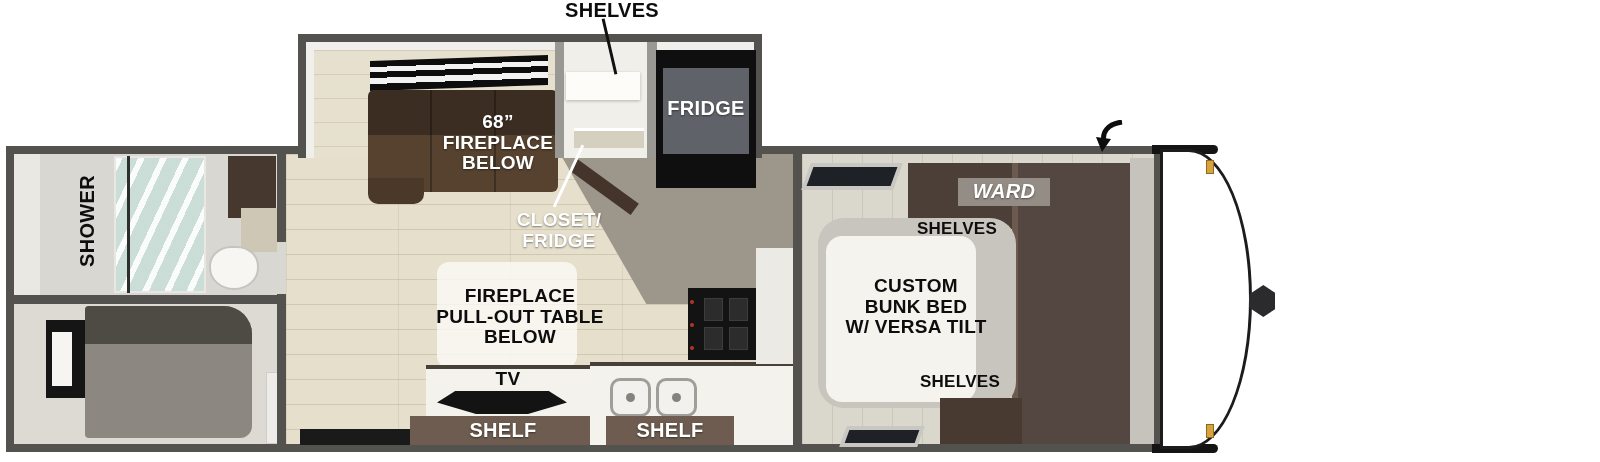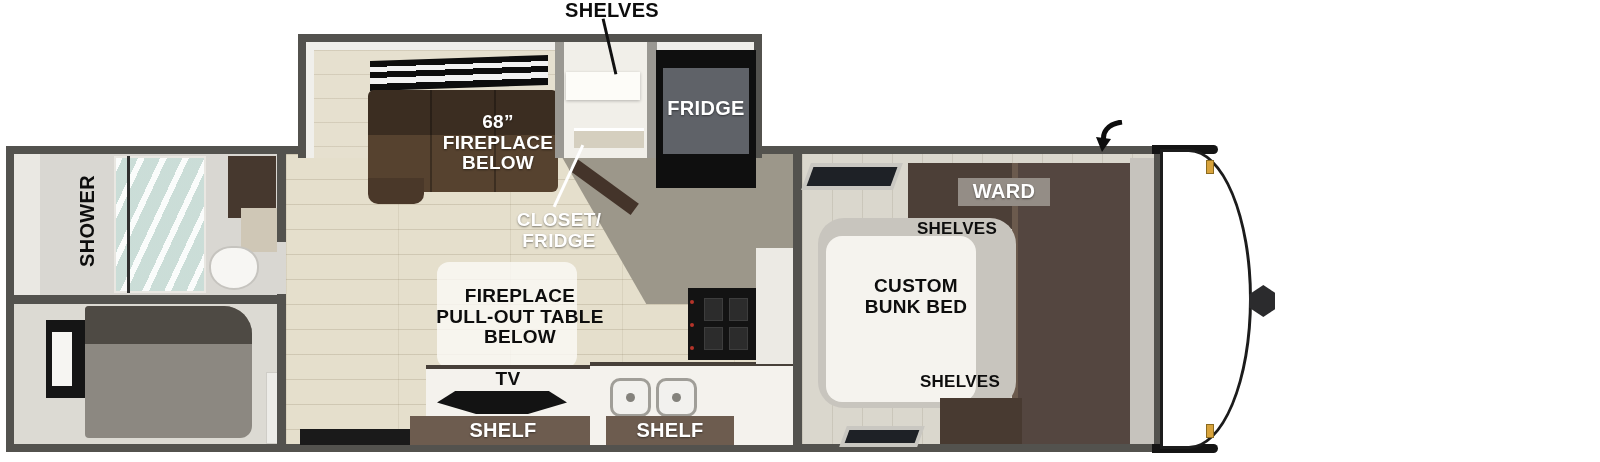--- a/index.html
+++ b/index.html
@@ -98,21 +98,21 @@
   
   #floor-bed{left:802px;top:154px;width:352px;height:290px;
     background:repeating-linear-gradient(90deg,rgba(110,100,75,.14) 0 1px,transparent 1px 30px),#dad7cd;}
   .vent{background:#c9c7c1;transform:skewX(-20deg);padding:4px;}
   .vent-in{position:static !important;width:100%;height:100%;background:#1e2126;}
   #vent-top{left:806px;top:163px;width:92px;height:27px;}
   #vent-bot{left:843px;top:426px;width:78px;height:21px;}
   #ward-top{left:908px;top:163px;width:222px;height:66px;background:#4c3f37;}
   #ward-col{left:1012px;top:163px;width:118px;height:281px;background:#544640;border-left:6px solid #6b5a4d;}
   #ward-band{left:958px;top:178px;width:92px;height:28px;background:#948d86;}
-  #label-ward{left:958px;top:181px;width:92px;}
+  #label-ward{left:958px;top:181px;width:92px;font-style:italic;}
   #bed-platform{left:818px;top:218px;width:198px;height:190px;background:#c8c5be;border-radius:26px;}
   #bed{left:826px;top:236px;width:150px;height:166px;background:#f5f3ee;border-radius:16px;}
   #label-king{left:820px;top:276px;width:192px;}
   #label-shelves-bt{left:892px;top:220px;width:130px;}
   #shelf-block-bot{left:940px;top:398px;width:82px;height:46px;background:#483a31;}
   #label-shelves-bb{left:895px;top:373px;width:130px;}
   #front-strip{left:1130px;top:158px;width:24px;height:286px;background:#c6c3bd;}
 
   
   #label-storage{left:1047px;top:97px;width:122px;line-height:1.2;}
@@ -250,20 +250,21 @@
     <span class="ln">FIREPLACE</span>
     <span class="ln">PULL-OUT TABLE</span>
     <span class="ln">BELOW</span>
   </div>
   <div id="label-tv" class="lbl black s19">
     <span class="ln">TV</span>
   </div>
   <div id="label-king" class="lbl black s19">
     <span class="ln">CUSTOM</span>
     <span class="ln">BUNK BED</span>
+    <span class="ln">W/ VERSA TILT</span>
   </div>
   <div id="label-ward" class="lbl white s20">
     <span class="ln">WARD</span>
   </div>
   <div id="label-shelves-bt" class="lbl black s17">
     <span class="ln">SHELVES</span>
   </div>
   <div id="label-shelves-bb" class="lbl black s17">
     <span class="ln">SHELVES</span>
   </div>

